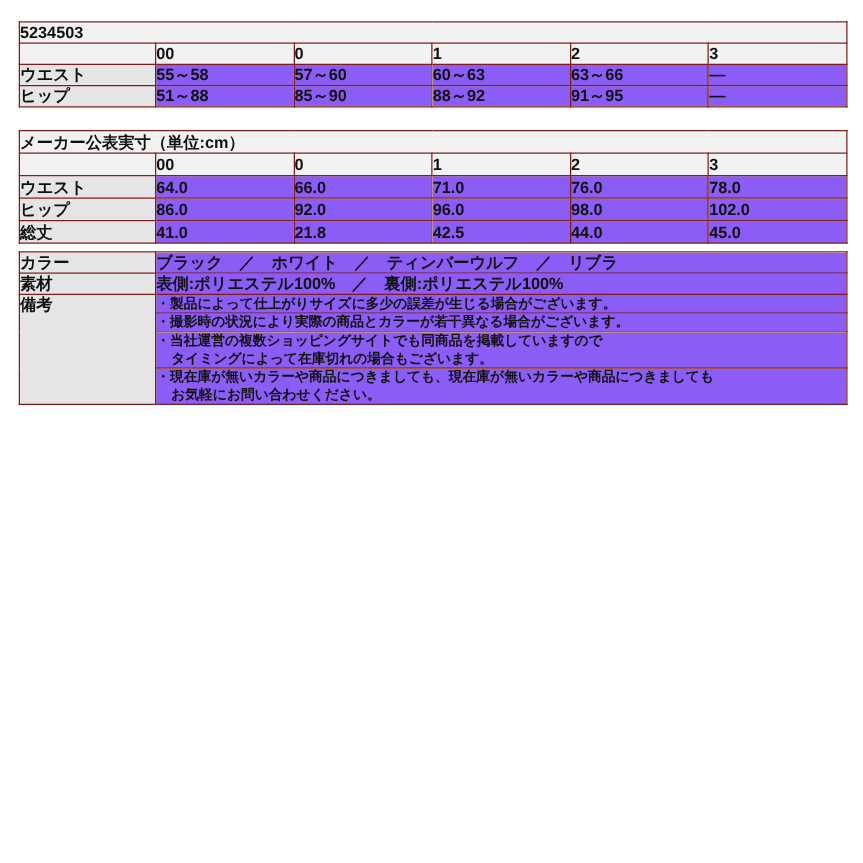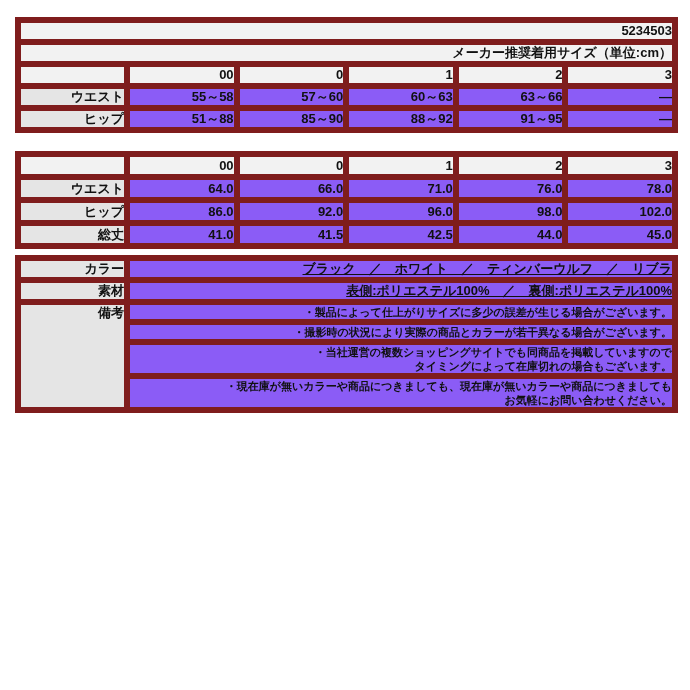--- a/index.html
+++ b/index.html
@@ -16,42 +16,41 @@
     font-weight: bold;
     color: #111111;
   }
   table.t {
     border-collapse: collapse;
     table-layout: fixed;
     margin-left: 15px;
     width: 663px;
   }
   table.t td {
-    border: 6px solid #7f1d1d;
+    border: 1px solid #7f1d1d;
     font-size: 13px;
     line-height: 16px;
     padding: 0;
-    text-align: right;
+    text-align: left;
     overflow: hidden;
     white-space: nowrap;
   }
   .t1 { margin-top: 17px; }
   .t2 { margin-top: 18px; }
   .t3 { margin-top: 6px; }
   .t1 td { height: 16px; }
   .t2 td { height: 17px; }
   .t3 td.rowline { height: 16px; margin-top: 16px; }
   col.c-label { width: 109px; }
   .hd  { background: #f2f2f2; }
   .lbl { background: #e5e5e5; }
   .val { background: #8b5cf6; }
   .left {
     text-align: left;
     padding-left: 8px;
-    text-decoration: underline;
   }
   td.remark {
     text-align: left;
     padding: 1px 4px 1px 6px;
   }
   .rl {
     line-height: 14px;
     font-size: 11px;
     white-space: nowrap;
   }
@@ -71,23 +70,20 @@
         <col class="c-label">
         <col>
         <col>
         <col>
         <col>
         <col>
       </colgroup>
     <tbody>
       <tr>
         <td colspan="6" class="hd">5234503</td>
-      </tr>
-      <tr>
-        <td colspan="6" class="hd">メーカー推奨着用サイズ（単位:cm）</td>
       </tr>
       <tr>
         <td class="hd"></td>
         <td class="hd">00</td>
         <td class="hd">0</td>
         <td class="hd">1</td>
         <td class="hd">2</td>
         <td class="hd">3</td>
       </tr>
       <tr>
@@ -113,20 +109,23 @@
     <colgroup>
         <col class="c-label">
         <col>
         <col>
         <col>
         <col>
         <col>
       </colgroup>
     <tbody>
       <tr>
+        <td colspan="6" class="hd">メーカー公表実寸（単位:cm）</td>
+      </tr>
+      <tr>
         <td class="hd"></td>
         <td class="hd">00</td>
         <td class="hd">0</td>
         <td class="hd">1</td>
         <td class="hd">2</td>
         <td class="hd">3</td>
       </tr>
       <tr>
         <td class="lbl">ウエスト</td>
         <td class="val">64.0</td>
@@ -139,21 +138,21 @@
         <td class="lbl">ヒップ</td>
         <td class="val">86.0</td>
         <td class="val">92.0</td>
         <td class="val">96.0</td>
         <td class="val">98.0</td>
         <td class="val">102.0</td>
       </tr>
       <tr>
         <td class="lbl">総丈</td>
         <td class="val">41.0</td>
-        <td class="val">41.5</td>
+        <td class="val">21.8</td>
         <td class="val">42.5</td>
         <td class="val">44.0</td>
         <td class="val">45.0</td>
       </tr>
     </tbody>
   </table>
 
   <table class="t t3">
     <colgroup>
         <col class="c-label">

